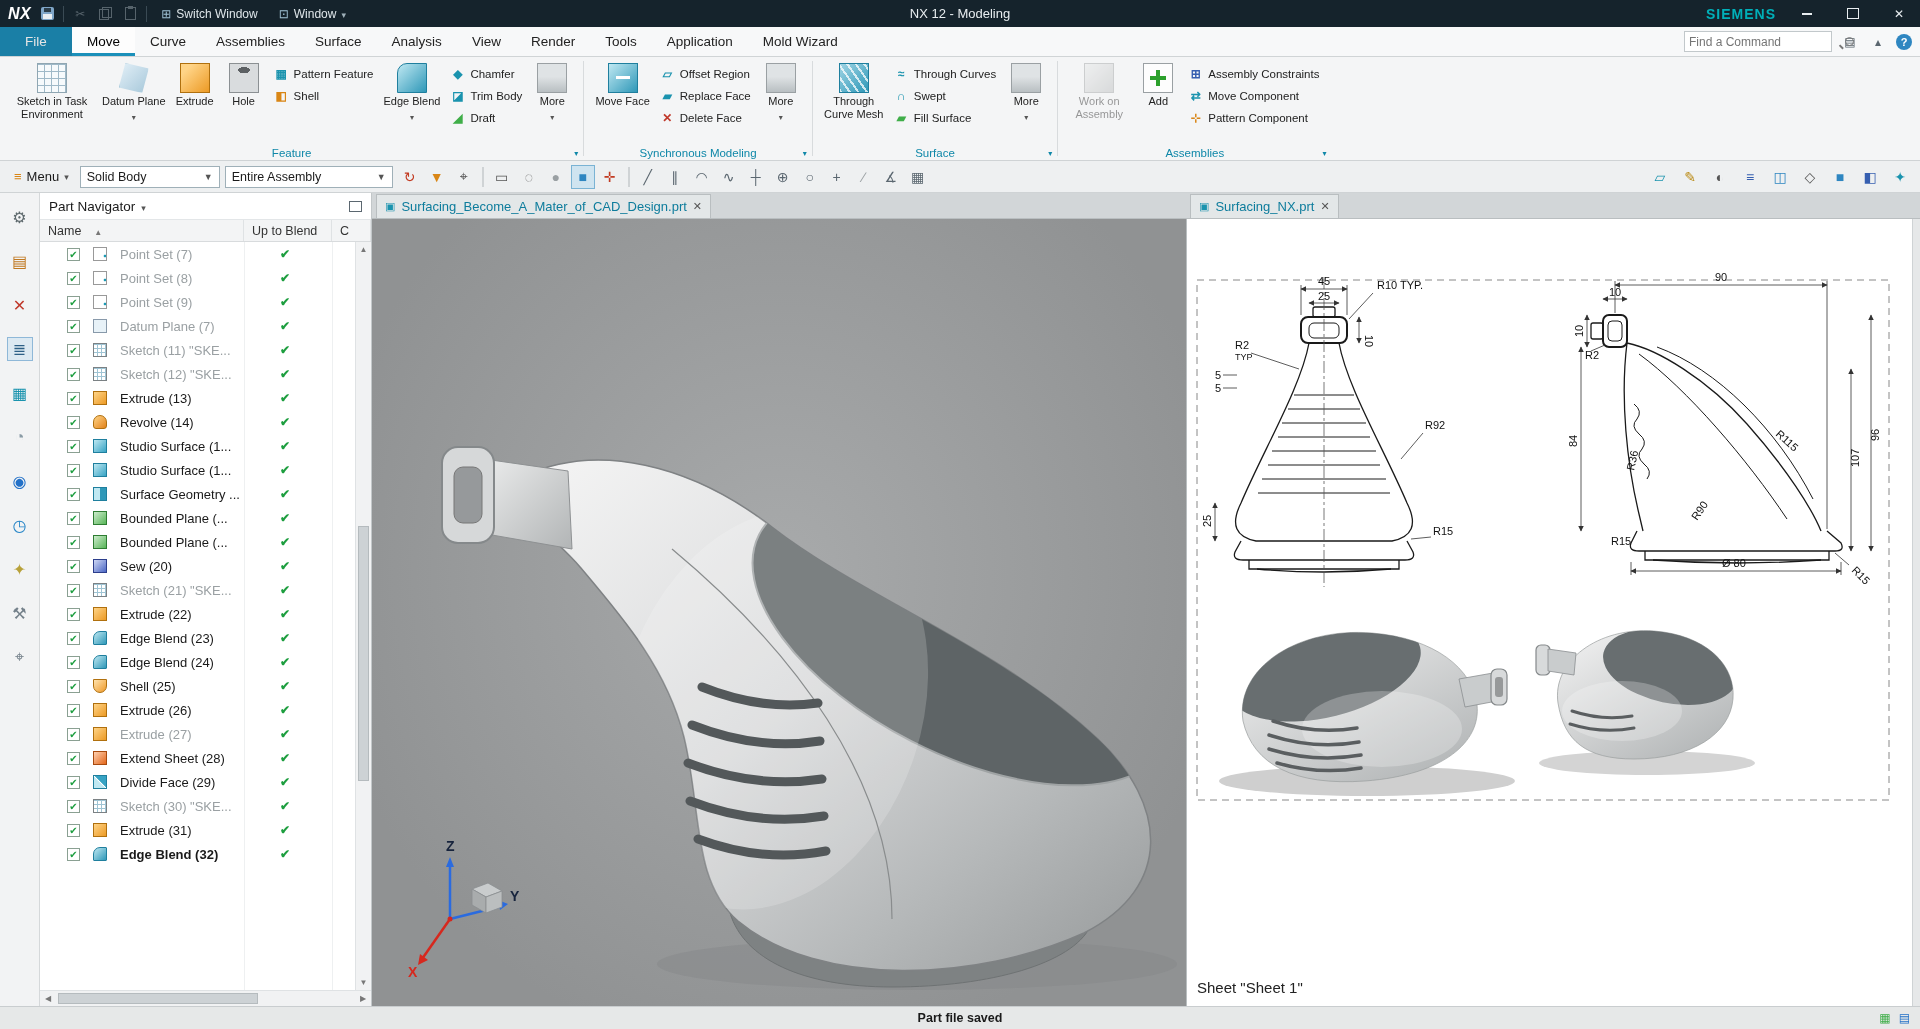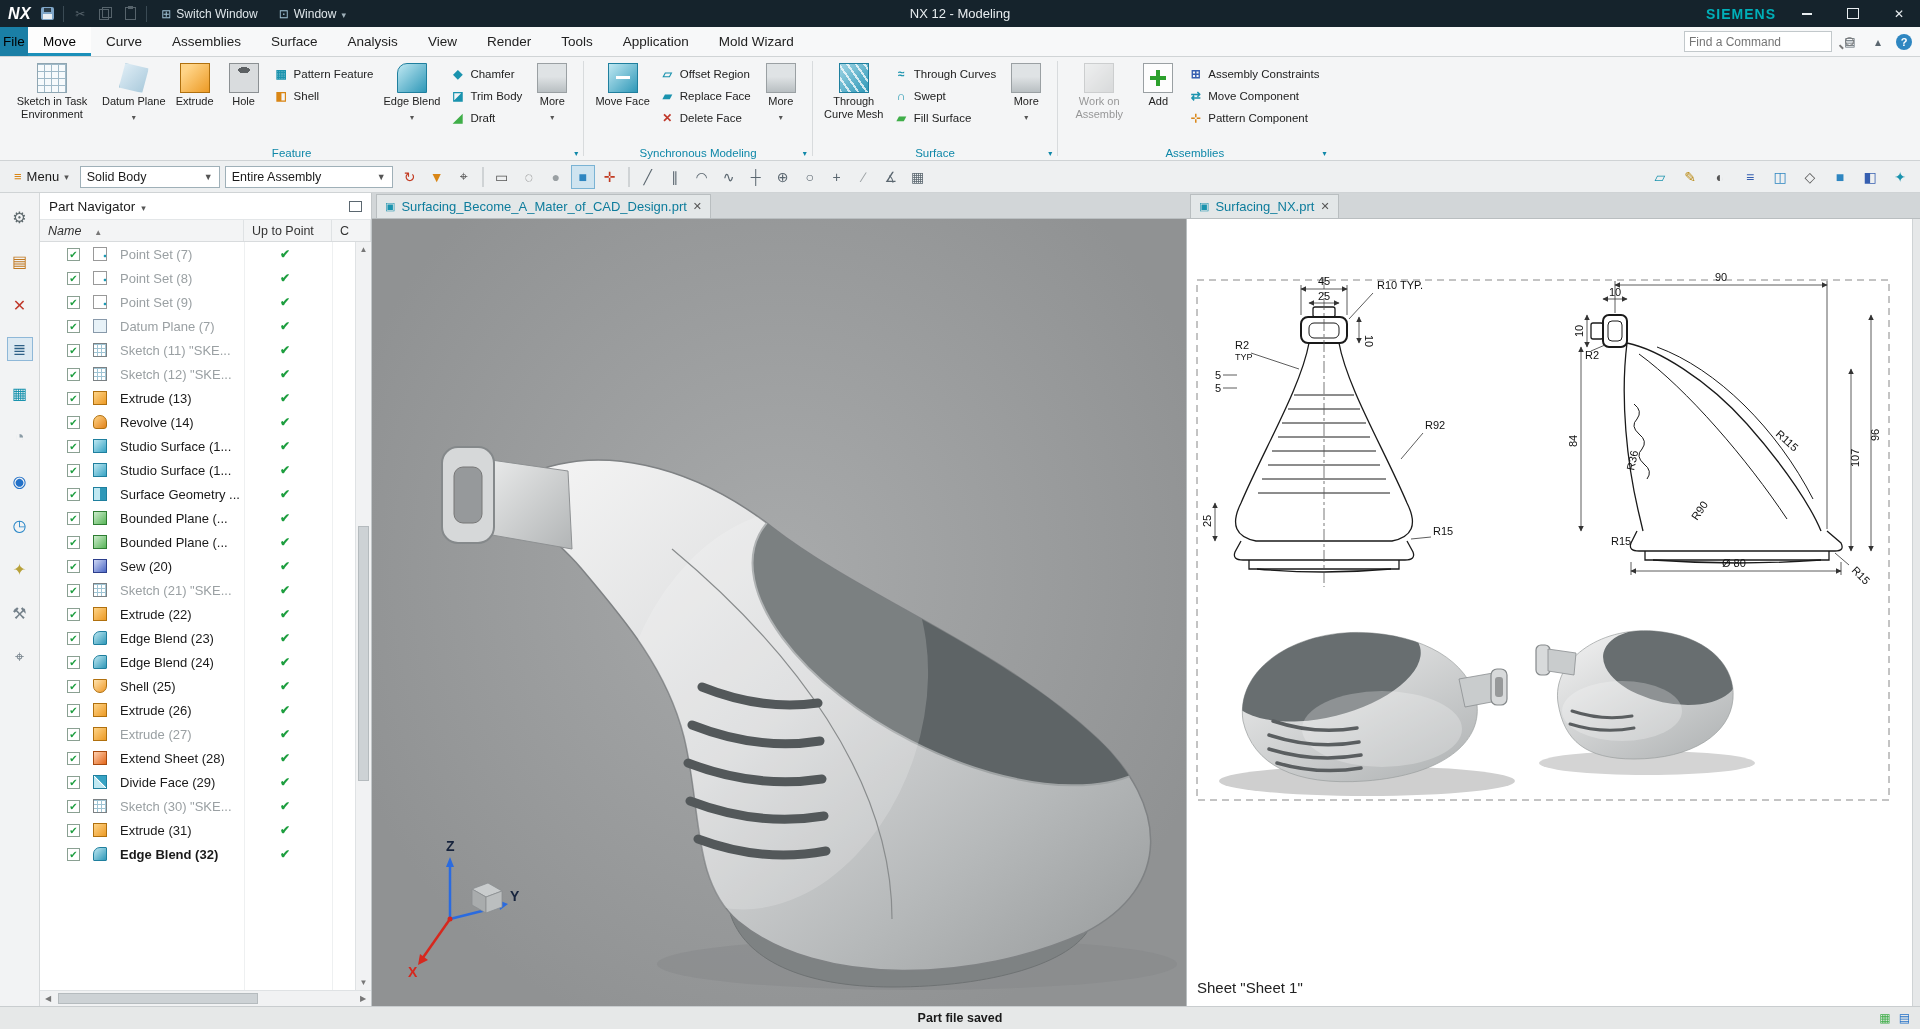--- a/index.html
+++ b/index.html
@@ -27,21 +27,21 @@
   .tb-title { position:absolute; left:0; right:0; text-align:center; font-size:13px; color:#e8edf0; pointer-events:none; }
   .tb-right { margin-left:auto; display:flex; align-items:center; gap:16px; padding-right:6px; z-index:2; }
   .siemens { color:#00b0b9; font-weight:bold; font-size:14px; letter-spacing:1px; }
   .wc { width:30px; height:27px; display:flex; align-items:center; justify-content:center; color:#e8edf0; }
   .wc-min::after { content:""; width:10px; height:2px; background:#e8edf0; }
   .wc-max::after { content:""; width:10px; height:9px; border:1px solid #e8edf0; }
   .wc-close::after { content:"✕"; font-size:12px; }
 
   
   .tabrow { position:absolute; top:27px; left:0; right:0; height:30px; background:#f7f8f9; border-bottom:1px solid #d0d4d6; display:flex; align-items:stretch; }
-  .tab-file { width:28px; background:#1a7fa6; color:#000000; display:flex; align-items:center; justify-content:center; font-size:13.5px; }
+  .tab-file { width:72px; background:#1a7fa6; color:#e5e5e5; display:flex; align-items:center; justify-content:center; font-size:13.5px; }
   .rtab { padding:0 15px; display:flex; align-items:center; font-size:13.5px; color:#222; position:relative; }
   .rtab.active { background:#fdfdfd; color:#000; box-shadow:inset 0 -3px 0 #1b90ba; }
   .findwrap { margin-left:auto; display:flex; align-items:center; gap:8px; padding-right:8px; }
   .findbox { display:flex; align-items:center; border:1px solid #c2c8cb; background:#fff; height:21px; width:148px; padding:0 4px; }
   .findbox input { border:none; outline:none; flex:1; font-size:12px; color:#444; font-family:"Liberation Sans",sans-serif; background:transparent; }
   .mag { width:12px; height:12px; position:relative; }
   .mag::before { content:""; position:absolute; left:1px; top:1px; width:7px; height:7px; border:1.5px solid #777; border-radius:50%; }
   .mag::after { content:""; position:absolute; right:0; bottom:0; width:5px; height:1.5px; background:#777; transform:rotate(45deg); }
   .mini-ico { width:20px; height:20px; display:flex; align-items:center; justify-content:center; font-size:12px; color:#5b6770; }
   .help-circle { width:16px; height:16px; border-radius:50%; background:#2e86c1; color:#fff; font-size:11px; font-weight:bold; display:flex; align-items:center; justify-content:center; }
@@ -97,21 +97,21 @@
   .ls-ico { width:26px; height:24px; display:flex; align-items:center; justify-content:center; font-size:16px; border:1px solid transparent; }
   .ls-ico.active { background:#dce9f2; border-color:#8fb8d8; }
 
   
   .navigator { position:absolute; left:40px; top:0; bottom:0; width:332px; background:#fff; border-right:1px solid #c2c7c9; display:flex; flex-direction:column; }
   .nav-title { height:27px; display:flex; align-items:center; padding:0 9px; font-size:13.5px; border-bottom:1px solid #e3e6e8; gap:6px; }
   .nav-title .tchev::after { content:"▾"; font-size:9px; color:#555; }
   .undock { margin-left:auto; width:13px; height:11px; border:1px solid #5b6770; }
   .nav-cols { height:22px; background:#f3f4f5; border-bottom:1px solid #d8dbdd; display:flex; font-size:12.5px; color:#333; align-items:center; }
   .nc { padding:0 8px; height:100%; display:flex; align-items:center; border-right:1px solid #dfe2e4; }
-  .nc-name { width:204px; gap:13px;font-style:italic; } .nc-upd { width:88px; } .nc-c { flex:1; }
+  .nc-name { width:204px; gap:13px; } .nc-upd { width:88px; } .nc-c { flex:1; }
   .sortarrow::after { content:"▲"; font-size:8px; color:#777; }
   .nav-tree { flex:1; position:relative; overflow:hidden; }
   .colline { position:absolute; top:0; bottom:0; width:1px; background:#eef0f1; }
   .trow { position:relative; height:24px; display:flex; align-items:center; gap:13px; padding-left:27px; }
   .trow .lbl { font-size:13px; color:#1a1a1a; white-space:nowrap; overflow:hidden; max-width:128px; }
   .trow.muted .lbl { color:#9aa0a3; }
   .trow.bold .lbl { font-weight:bold; }
   .chk { width:13px; height:13px; border:1px solid #8aa092; background:#fff; font-size:10px; line-height:11px; text-align:center; color:#1d9e3f; flex:0 0 auto; }
   .chk::after { content:"✔"; }
   .fi { width:14px; height:14px; border:1px solid #7b8184; background:#dfe3e5; flex:0 0 auto; }
@@ -492,21 +492,21 @@
     <div class="nav-title">
       <span>Part Navigator</span>
       <span class="tchev"></span>
       <span class="undock"></span>
     </div>
     <div class="nav-cols">
       <div class="nc nc-name">
         <span>Name</span>
           <span class="sortarrow"></span>
       </div>
-      <div class="nc nc-upd">Up to Point</div>
+      <div class="nc nc-upd">Up to Blend</div>
       <div class="nc nc-c">C</div>
     </div>
     <div class="nav-tree">
       <div class="colline" style="left:204px"></div>
       <div class="colline" style="left:292px"></div>
       <div>
 
           <div class="trow muted">
             <span class="chk"></span>
             <span class="fi" data-t="pointset"></span>

